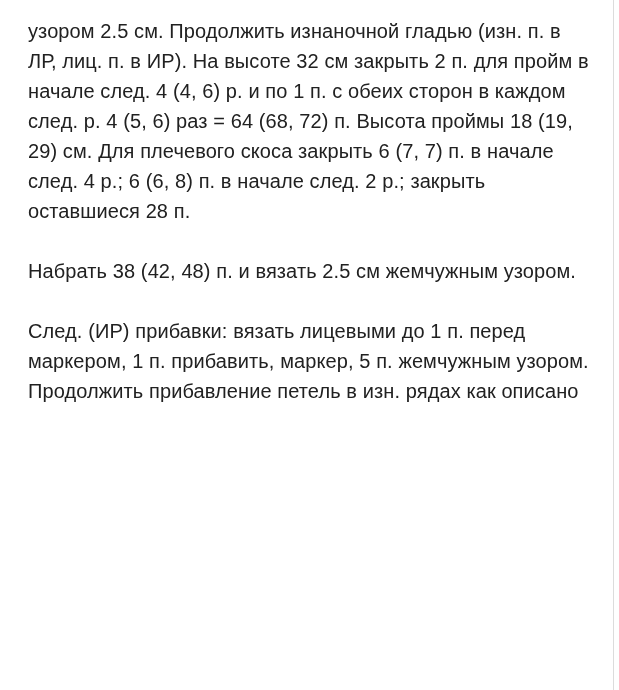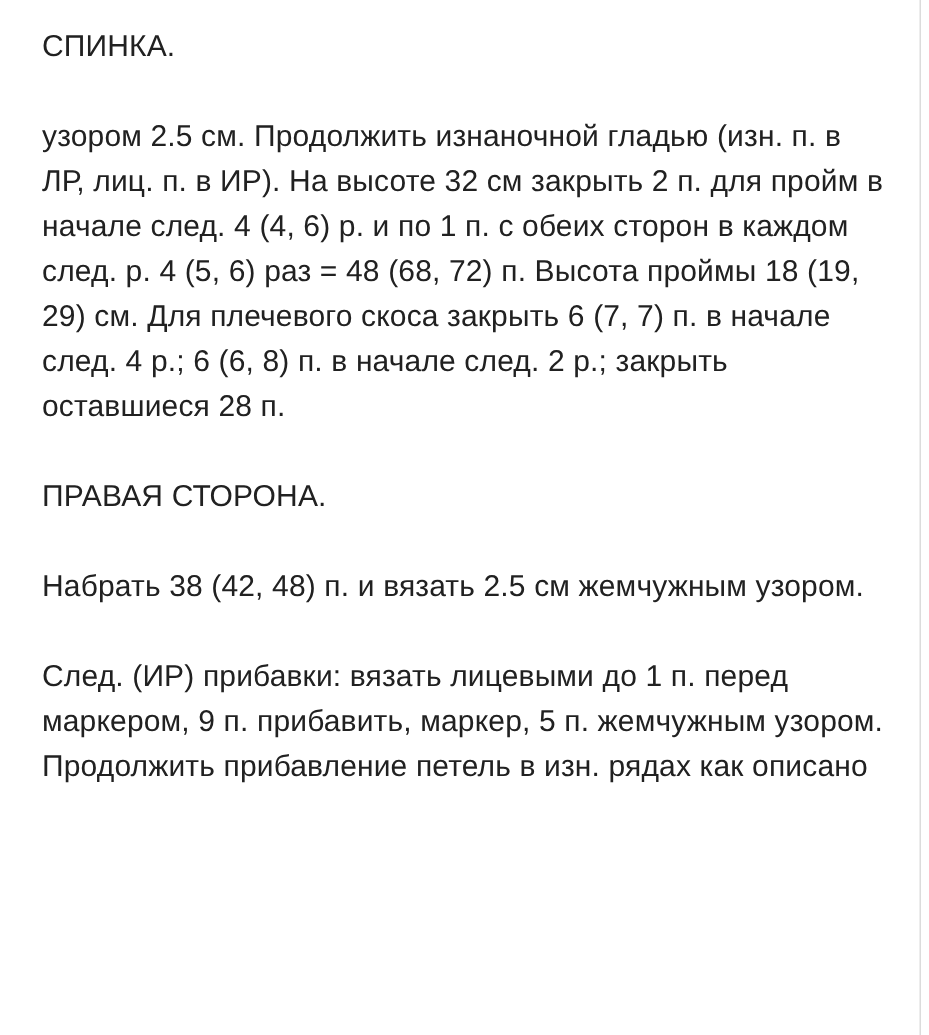--- a/index.html
+++ b/index.html
@@ -44,37 +44,31 @@
     left: 613px;
     width: 1px;
     height: 690px;
     background: var(--edge);
   }
 </style>
 </head>
 <body>
 
 <div class="content">
-    <div class="block heading">
-      <div class="line">СПИНКА.</div>
-    </div>
     <div class="block paragraph">
       <div class="line">узором 2.5 см. Продолжить изнаночной гладью (изн. п. в</div>
       <div class="line">ЛР, лиц. п. в ИР). На высоте 32 см закрыть 2 п. для пройм в</div>
       <div class="line">начале след. 4 (4, 6) р. и по 1 п. с обеих сторон в каждом</div>
-      <div class="line">след. р. 4 (5, 6) раз = 48 (68, 72) п. Высота проймы 18 (19,</div>
+      <div class="line">след. р. 4 (5, 6) раз = 64 (68, 72) п. Высота проймы 18 (19,</div>
       <div class="line">29) см. Для плечевого скоса закрыть 6 (7, 7) п. в начале</div>
       <div class="line">след. 4 р.; 6 (6, 8) п. в начале след. 2 р.; закрыть</div>
       <div class="line">оставшиеся 28 п.</div>
-    </div>
-    <div class="block heading">
-      <div class="line">ПРАВАЯ СТОРОНА.</div>
     </div>
     <div class="block paragraph">
       <div class="line">Набрать 38 (42, 48) п. и вязать 2.5 см жемчужным узором.</div>
     </div>
     <div class="block paragraph">
       <div class="line">След. (ИР) прибавки: вязать лицевыми до 1 п. перед</div>
-      <div class="line">маркером, 9 п. прибавить, маркер, 5 п. жемчужным узором.</div>
+      <div class="line">маркером, 1 п. прибавить, маркер, 5 п. жемчужным узором.</div>
       <div class="line">Продолжить прибавление петель в изн. рядах как описано</div>
     </div>
   </div>
 <div class="edge-line"></div>
 
 </body></html>

